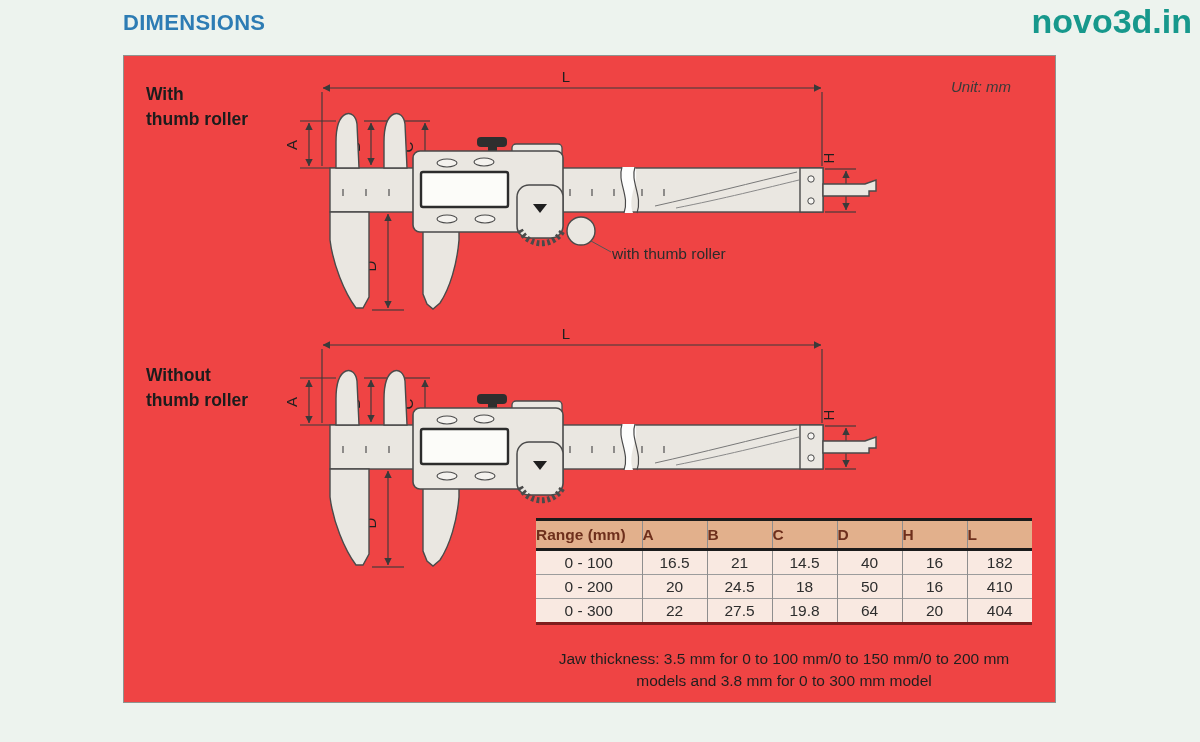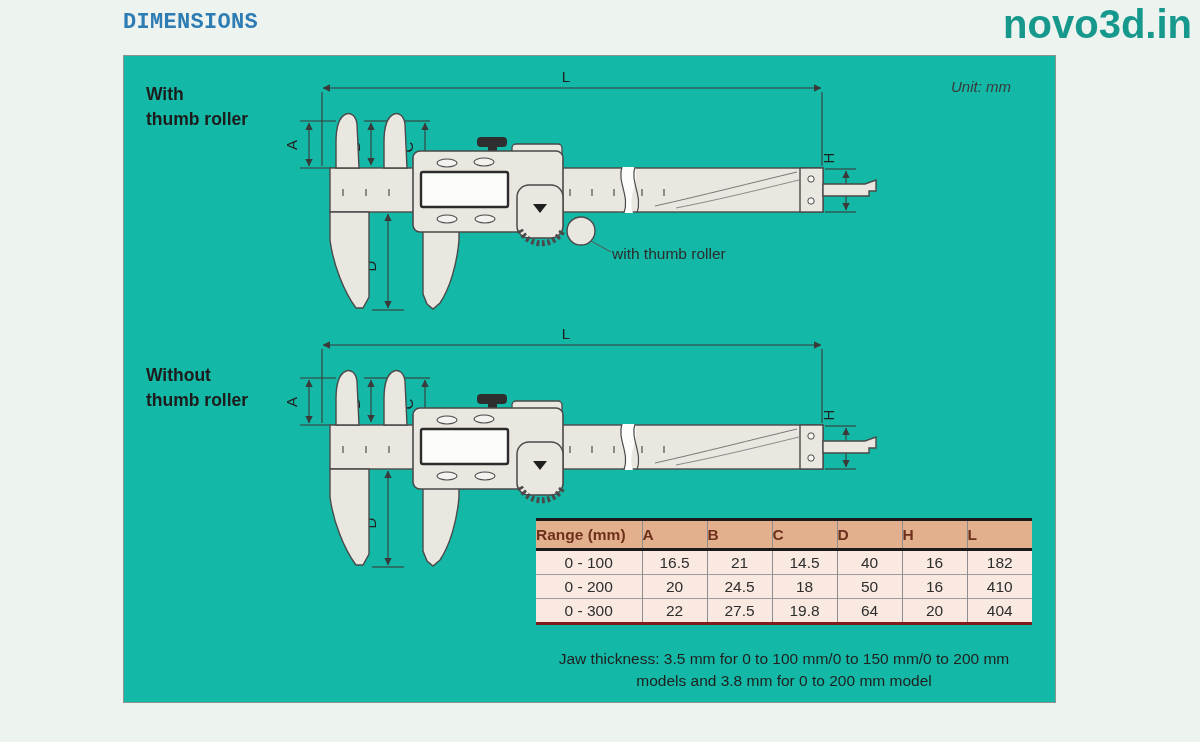--- a/index.html
+++ b/index.html
@@ -4,29 +4,29 @@
 <style>
   html,body{margin:0;padding:0;}
   body{
     width:1200px;height:742px;overflow:hidden;position:relative;
     background:#edf3ee;
     font-family:"Liberation Sans", sans-serif;
     -webkit-font-smoothing:antialiased;
   }
   .page-title{
     position:absolute;left:123px;top:10px;
-    font-size:22px;font-weight:700;letter-spacing:.3px;color:#2d7cb4;font-family:Liberation Mono, monospace;
+    font-size:22px;font-weight:700;letter-spacing:.3px;color:#2d7cb4;
   }
   .brand{
     position:absolute;right:8px;top:2px;
-    font-size:40px;font-weight:700;color:#17988c;
+    font-size:34px;font-weight:700;color:#17988c;
   }
   .panel{
     position:absolute;left:123px;top:55px;width:931px;height:646px;
-    background:#14b8a6;border:1px solid #8f938f;
+    background:#ef4444;border:1px solid #8f938f;
   }
   .diagram-caption{
     position:absolute;font-size:17.5px;font-weight:700;color:#1c1c1c;line-height:25px;
   }
   .cap-with{left:22px;top:26px;}
   .cap-without{left:22px;top:307px;}
   .unit-label{position:absolute;left:827px;top:22px;font-size:15px;color:#3a3a3a;font-style:italic;}
   .callout{position:absolute;left:488px;top:189px;font-size:15.5px;color:#2c2c2c;}
   .diag-svg{position:absolute;left:0;top:0;}
   .dimtext{font-size:15px;fill:#1f1f1f;}
@@ -217,16 +217,16 @@
         <td>19.8</td>
         <td>64</td>
         <td>20</td>
         <td>404</td>
       </tr>
     </tbody>
   </table>
 
   <div class="note">
     <div>Jaw thickness: 3.5 mm for 0 to 100 mm/0 to 150 mm/0 to 200 mm</div>
-    <div>models and 3.8 mm for 0 to 200 mm model</div>
+    <div>models and 3.8 mm for 0 to 300 mm model</div>
   </div>
 
 </div>
 
 </body></html>

